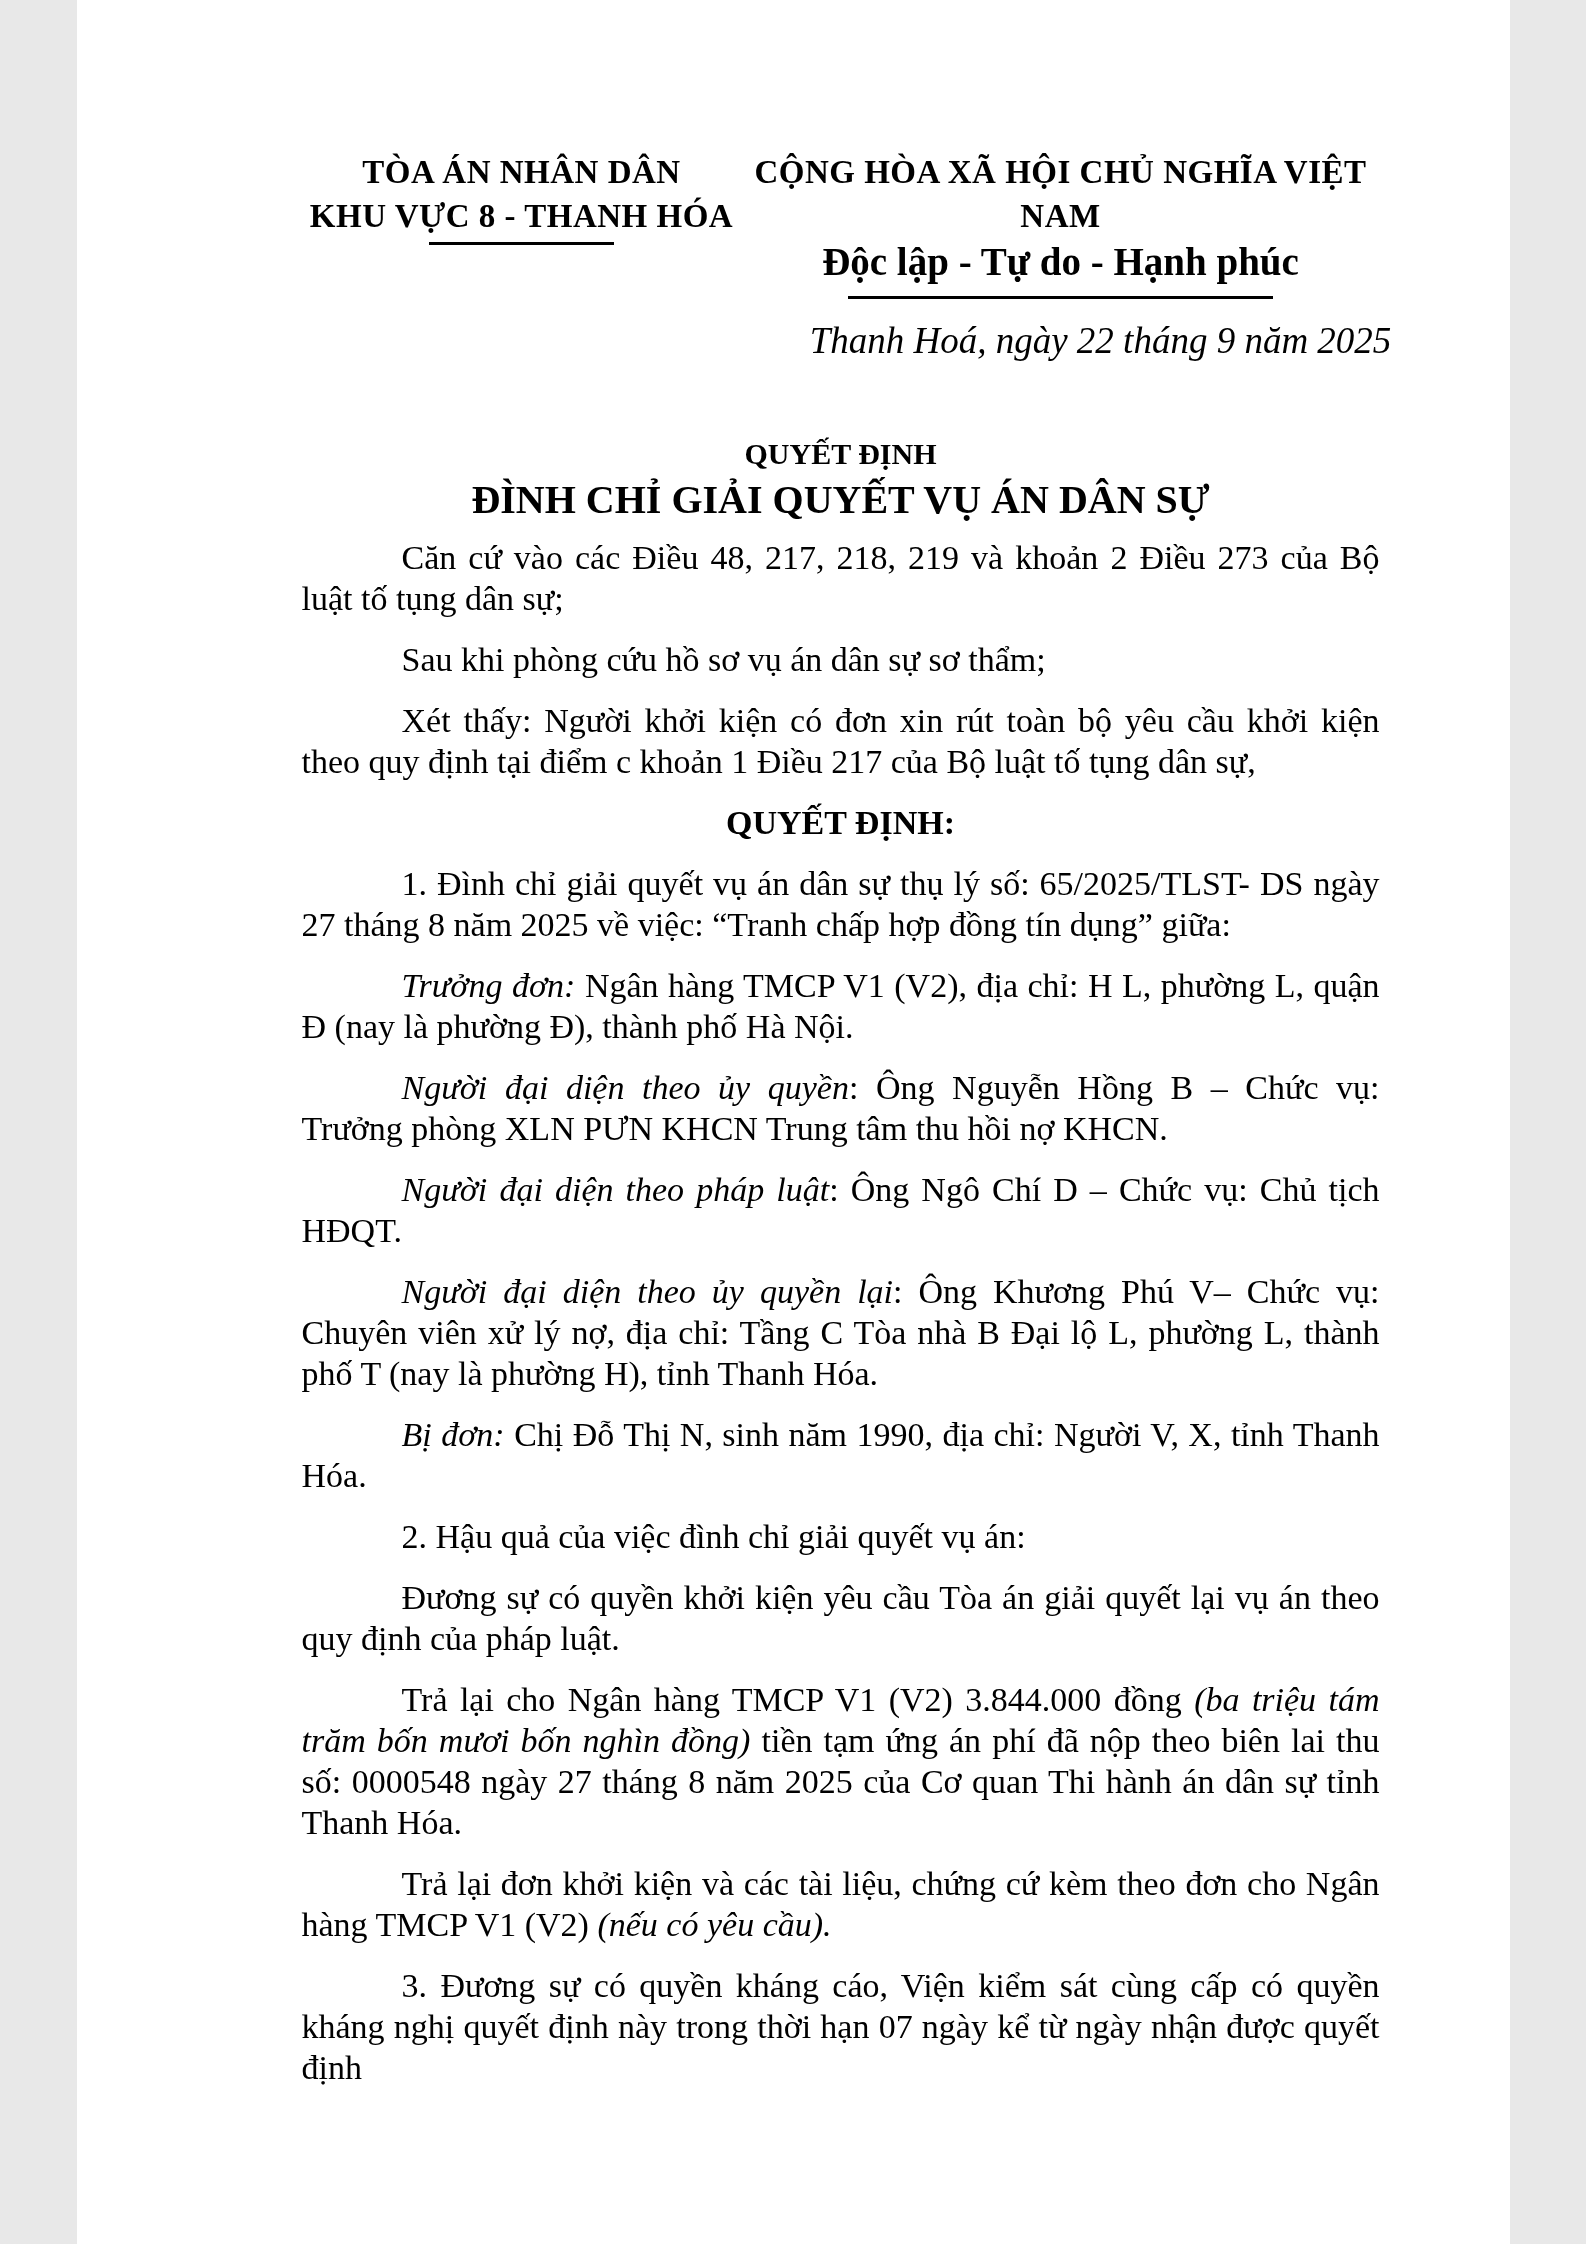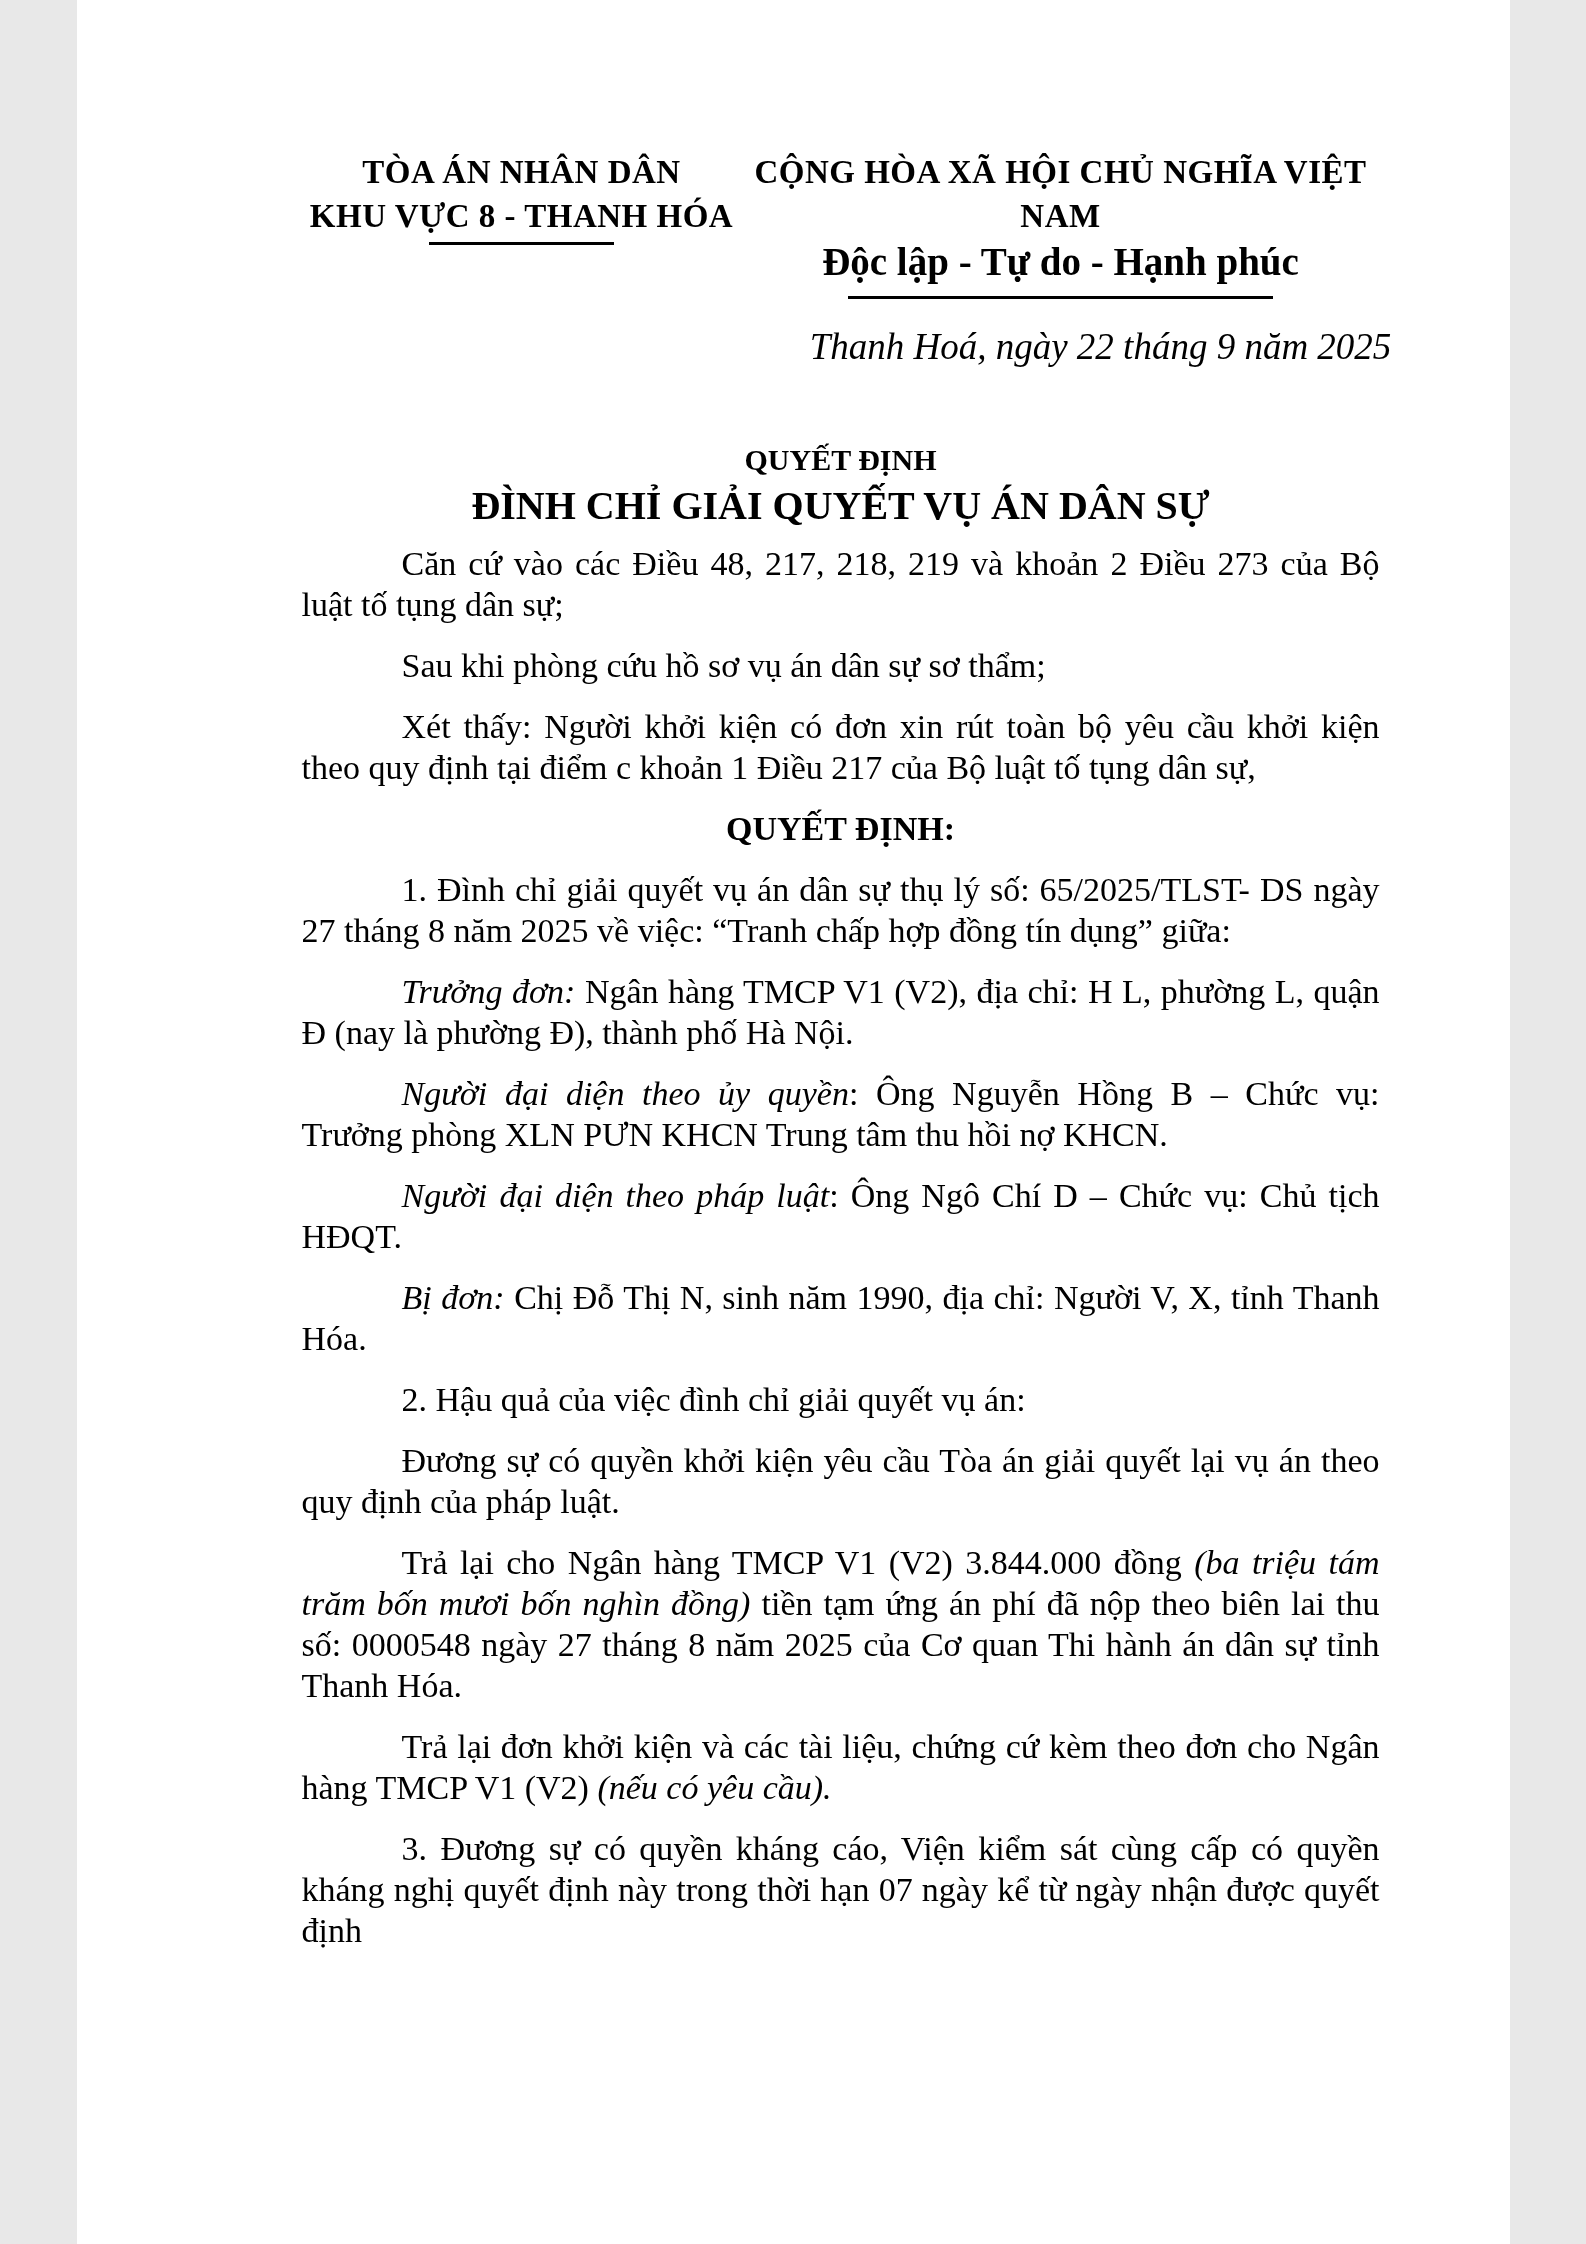--- a/index.html
+++ b/index.html
@@ -19,21 +19,21 @@
   .header { display: flex; justify-content: space-between; align-items: flex-start; }
   .header-left  { width: 480px; text-align: center; }
   .header-right { width: 696px; text-align: center; }
   .hl1 { font-weight: bold; font-size: 33px; line-height: 44px; letter-spacing: .5px; }
   .hl2 { font-weight: bold; font-size: 33px; line-height: 44px; letter-spacing: .5px; }
   .hr1 { font-weight: bold; font-size: 33px; line-height: 44px; letter-spacing: .5px; }
   .hr2 { font-weight: bold; font-size: 39px; line-height: 48px; }
   .rule-left  { width: 185px; border-bottom: 3px solid #000; margin: 4px auto 0; }
   .rule-right { width: 425px; border-bottom: 3px solid #000; margin: 10px auto 0; }
   .case-number { font-size: 36px; line-height: 42px; margin-top: 40px; }
-  .date-line   { font-style: italic; font-size: 37px; line-height: 44px; margin-top: 26px;
+  .date-line   { font-style: italic; font-size: 37px; line-height: 44px; margin-top: 20px;
                  transform: translateX(40px); white-space: nowrap; }
   
   .title-block { text-align: center; margin-top: 68px; font-weight: bold; }
   .title1 { font-size: 30px; line-height: 46px; }
   .title2 { font-size: 40px; line-height: 46px; }
   
   .doc-body { margin-top: 14px; font-size: 34px; line-height: 41px; text-align: justify; }
   .para { margin: 20px 0 0 0; text-indent: 100px; }
   .para:first-child { margin-top: 0; }
   .para.center-head { text-align: center; text-indent: 0; font-weight: bold; }
@@ -65,20 +65,21 @@
 
   <div class="doc-body">
     <p class="para"><span>Căn cứ vào các Điều 48, 217, 218, 219 và khoản 2 Điều 273 của Bộ luật tố tụng dân sự;</span></p>
     <p class="para"><span>Sau khi phòng cứu hồ sơ vụ án dân sự sơ thẩm;</span></p>
     <p class="para"><span>Xét thấy: Người khởi kiện có đơn xin rút toàn bộ yêu cầu khởi kiện theo quy định tại điểm c khoản 1 Điều 217 của Bộ luật tố tụng dân sự,</span></p>
     <p class="para center-head"><span>QUYẾT ĐỊNH:</span></p>
     <p class="para"><span>1. Đình chỉ giải quyết vụ án dân sự thụ lý số: 65/2025/TLST- DS ngày 27 tháng 8 năm 2025 về việc: “Tranh chấp hợp đồng tín dụng” giữa:</span></p>
     <p class="para"><span class="it">Trưởng đơn:</span><span> Ngân hàng TMCP V1 (V2), địa chỉ: H L, phường L, quận Đ (nay là phường Đ), thành phố Hà Nội.</span></p>
     <p class="para"><span class="it">Người đại diện theo ủy quyền</span><span>: Ông Nguyễn Hồng B – Chức vụ: Trưởng phòng XLN PƯN KHCN Trung tâm thu hồi nợ KHCN.</span></p>
     <p class="para"><span class="it">Người đại diện theo pháp luật</span><span>: Ông Ngô Chí D – Chức vụ: Chủ tịch HĐQT.</span></p>
+    <p class="para"><span class="it">Người đại diện theo ủy quyền lại</span><span>: Ông Khương Phú V– Chức vụ: Chuyên viên xử lý nợ, địa chỉ: Tầng C Tòa nhà B Đại lộ L, phường L, thành phố T (nay là phường H), tỉnh Thanh Hóa.</span></p>
     <p class="para"><span class="it">Bị đơn:</span><span> Chị Đỗ Thị N, sinh năm 1990, địa chỉ: Người V, X, tỉnh Thanh Hóa.</span></p>
     <p class="para"><span>2. Hậu quả của việc đình chỉ giải quyết vụ án:</span></p>
     <p class="para"><span>Đương sự có quyền khởi kiện yêu cầu Tòa án giải quyết lại vụ án theo quy định của pháp luật.</span></p>
     <p class="para"><span>Trả lại cho Ngân hàng TMCP V1 (V2) 3.844.000 đồng </span><span class="it">(ba triệu tám trăm bốn mươi bốn nghìn đồng)</span><span> tiền tạm ứng án phí đã nộp theo biên lai thu số: 0000548 ngày 27 tháng 8 năm 2025 của Cơ quan Thi hành án dân sự tỉnh Thanh Hóa.</span></p>
     <p class="para"><span>Trả lại đơn khởi kiện và các tài liệu, chứng cứ kèm theo đơn cho Ngân hàng TMCP V1 (V2) </span><span class="it">(nếu có yêu cầu).</span></p>
     <p class="para"><span>3. Đương sự có quyền kháng cáo, Viện kiểm sát cùng cấp có quyền kháng nghị quyết định này trong thời hạn 07 ngày kể từ ngày nhận được quyết định</span></p>
   </div>
 
 </div>
 

